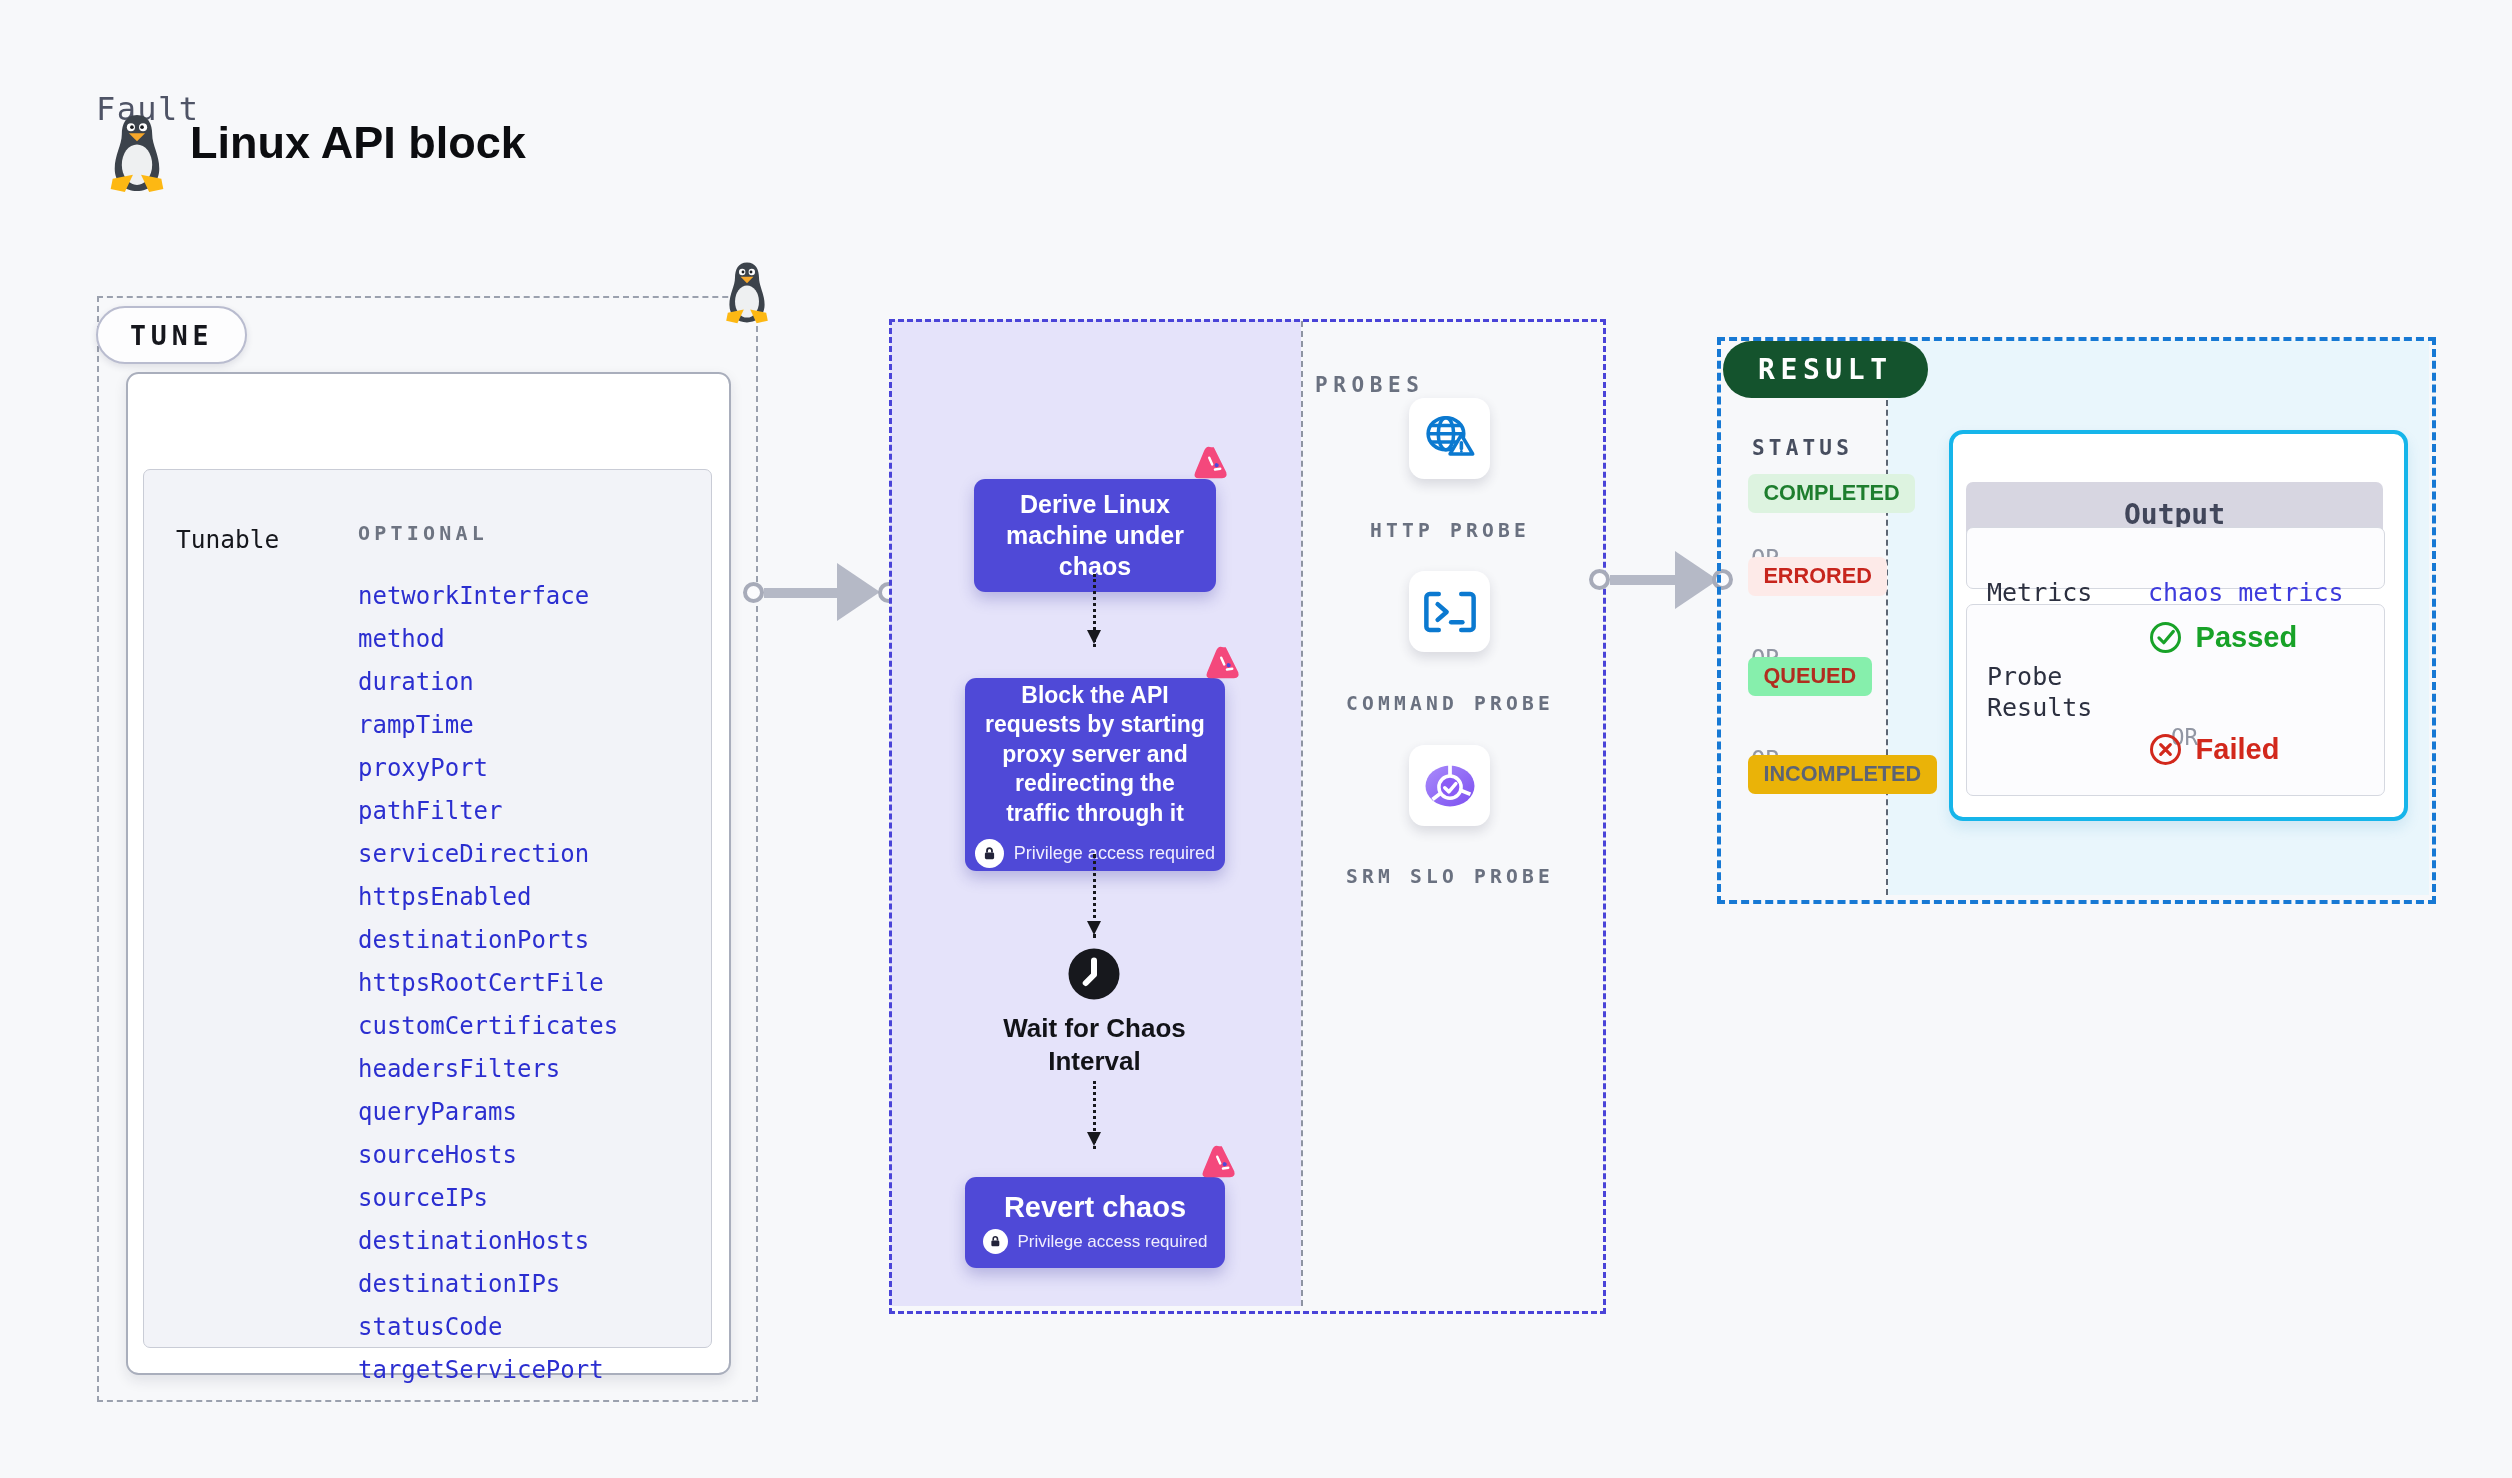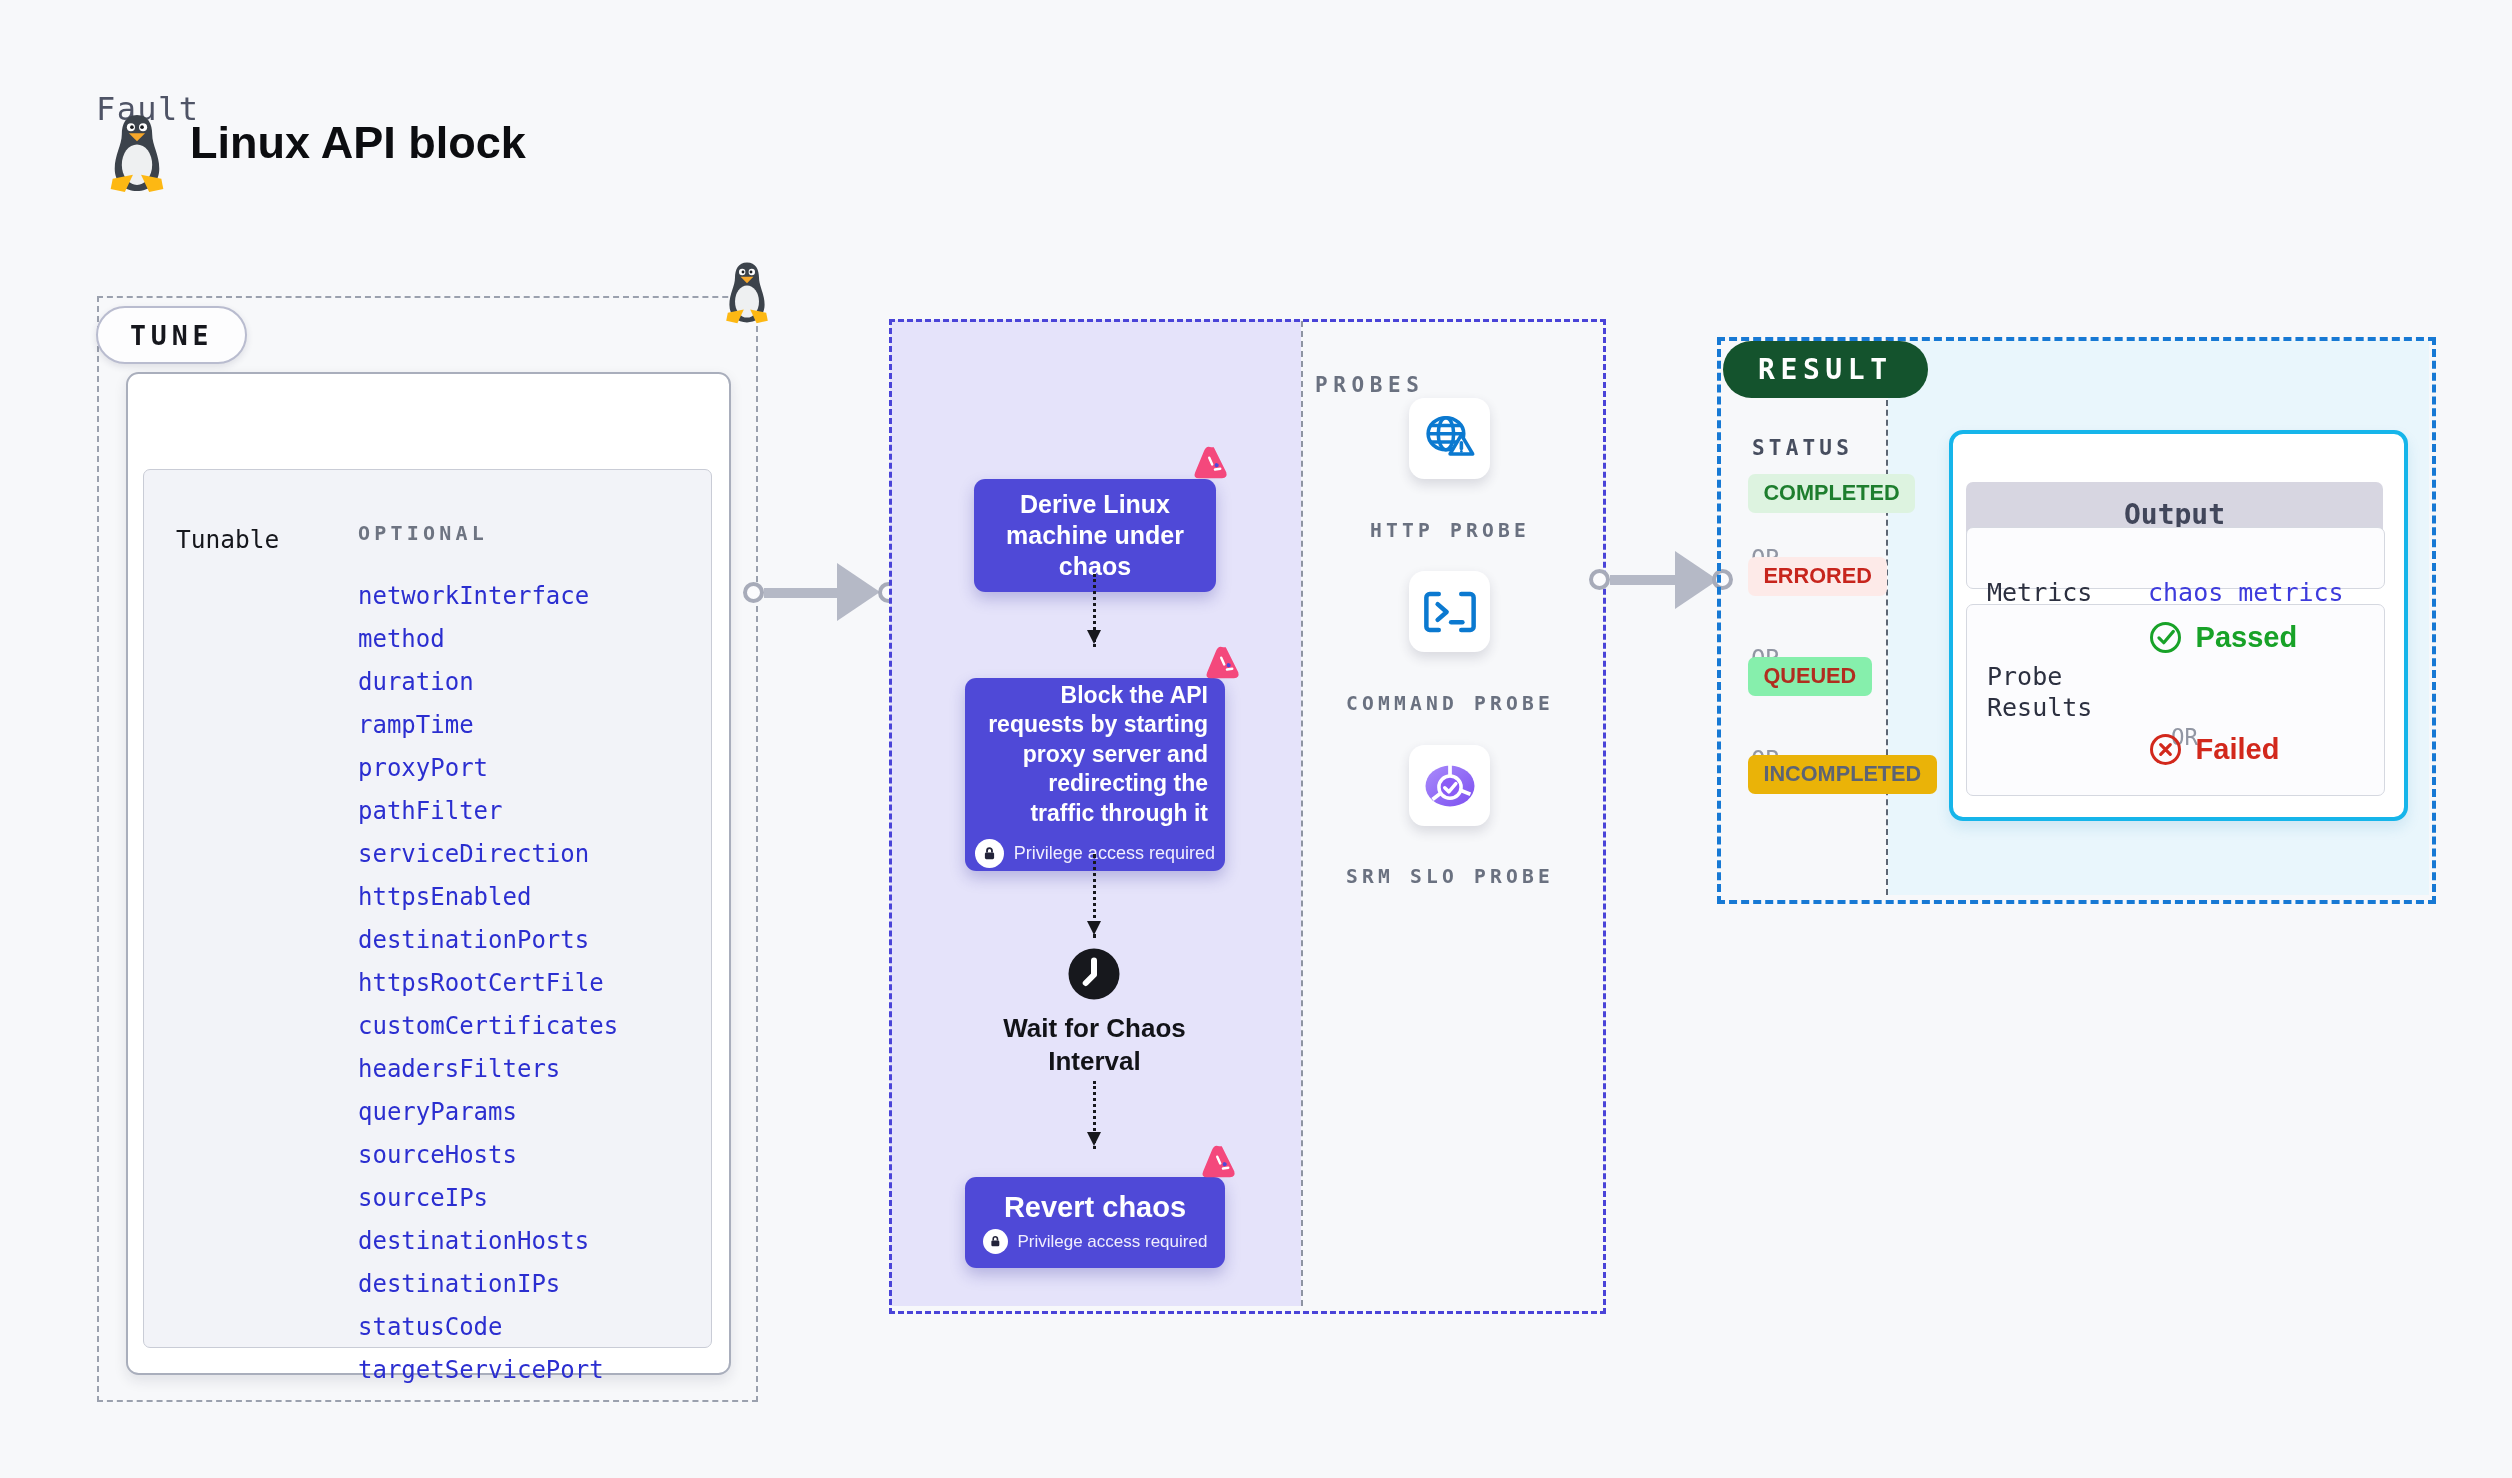--- a/index.html
+++ b/index.html
@@ -51,21 +51,21 @@
   .port{width:21px;height:21px;border-radius:50%;background:#fbfbfd;border:4.2px solid #a7abb9;box-sizing:border-box;}
   .h-line{height:9.8px;background:#b5b9c6;}
   .h-head{width:0;height:0;border-top:29px solid transparent;border-bottom:29px solid transparent;
           border-left:43px solid #b5b9c6;}
 
   
   .node{background:#4f49d7;border-radius:11.2px;color:#ffffff;text-align:center;
         box-shadow:0 7px 15.4px rgba(40,36,150,.25);display:flex;flex-direction:column;
         align-items:center;justify-content:center;margin-top:21px;}
   .node-derive{left:974px;top:458px;width:242px;height:113px;font-size:25px;font-weight:bold;line-height:1.25;}
-  .node-block{left:965px;top:657px;width:260px;height:193px;font-size:23px;font-weight:bold;line-height:1.28;text-align:right;}
+  .node-block{left:965px;top:657px;width:260px;height:193px;font-size:23px;font-weight:bold;line-height:1.28;}
   .node-revert{left:965px;top:1156px;width:260px;height:91px;font-size:29px;font-weight:bold;}
   .priv-row{display:flex;align-items:center;gap:9.8px;margin-top:11.2px;}
   .priv-text{font-size:18px;font-weight:normal;color:#f0eefe;}
   .lock-circle{width:29px;height:29px;border-radius:50%;background:#ffffff;display:flex;
                align-items:center;justify-content:center;}
   .chaos-chip{width:39px;height:39px;}
   .varrow{width:0;border-left:3.5px dotted #17181d;}
   .varrow::after{content:"";position:absolute;bottom:-4.2px;left:-9px;
                  border:7.7px solid transparent;border-top:14px solid #17181d;}
   .clock-badge{left:1067px;top:947px;width:54px;height:54px;}

